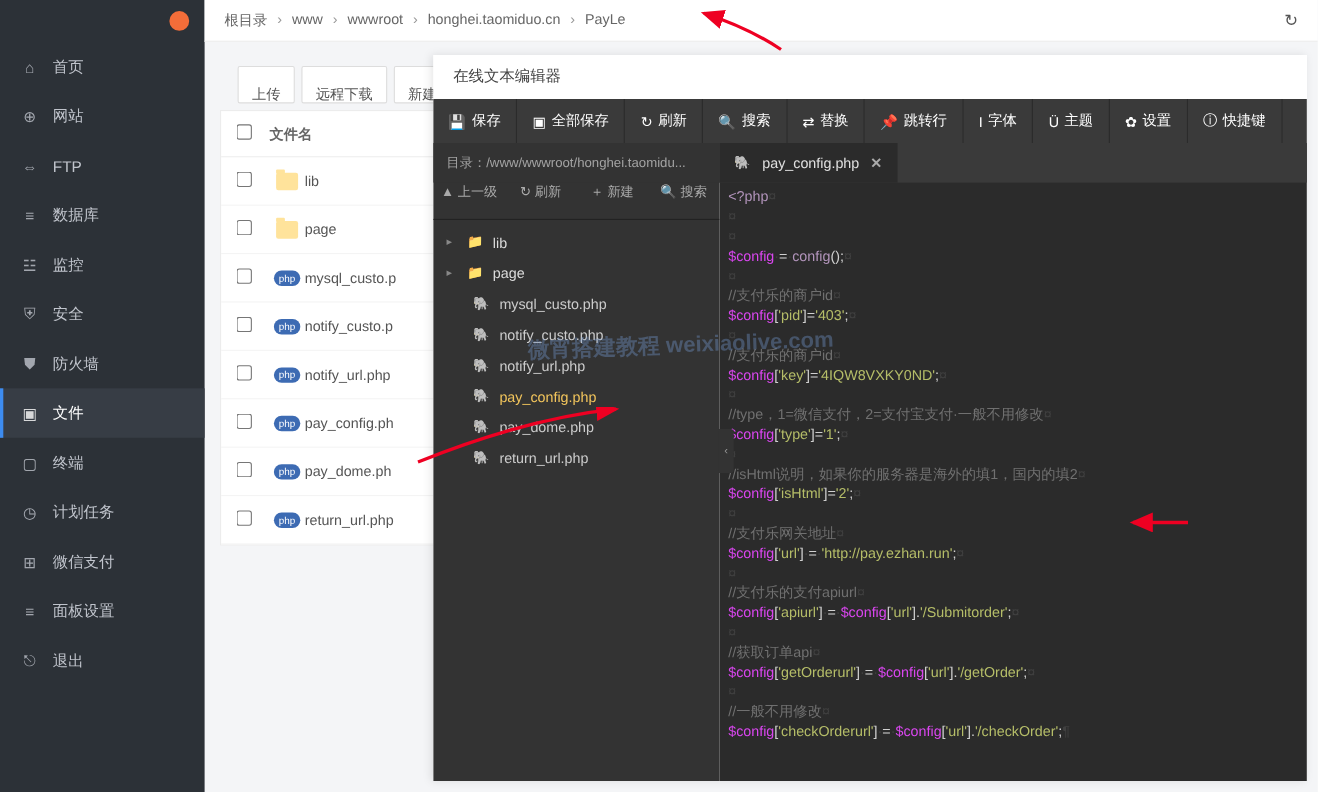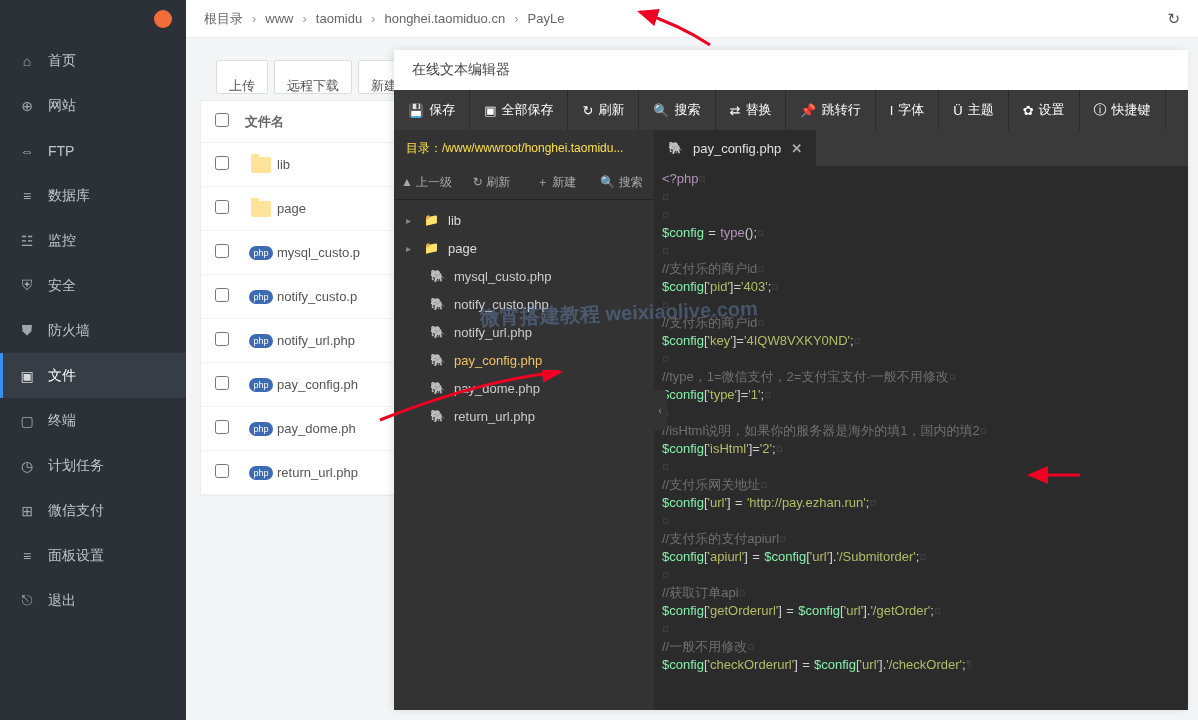--- a/index.html
+++ b/index.html
@@ -4,60 +4,60 @@
 <style>
 *{margin:0;padding:0;box-sizing:border-box;font-family:"Microsoft YaHei",Arial,sans-serif}
 body{background:#f4f5f7;overflow:hidden;width:1198px;height:720px;position:relative}
 .sidebar{position:absolute;left:0;top:0;width:186px;height:720px;background:#2c3137;color:#c0c4cc}
 .sb-brand{height:38px;display:flex;align-items:center;padding:0 14px;color:#fff;font-size:13px}
 .sb-brand .orb{width:18px;height:18px;border-radius:50%;background:#f36d39;margin-left:auto}
 .sb-item{height:45px;display:flex;align-items:center;padding:0 18px;font-size:14px;color:#c0c4cc;cursor:pointer;gap:12px}
 .sb-item.active{background:#373d45;color:#fff;border-left:3px solid #3d8cf0;padding-left:15px}
 .sb-item .ic{width:18px;text-align:center;font-size:14px;opacity:.8}
 .topbar{position:absolute;left:186px;right:0;top:0;height:38px;background:#fff;border-bottom:1px solid #ececec;display:flex;align-items:center;padding:0 18px;font-size:13px;color:#666}
-.crumb{display:flex;align-items:center;gap:4px}
+.crumb{display:flex;gap:4px}
 .crumb span{cursor:pointer}
 .crumb .sep{color:#999;margin:0 5px}
 .refresh{margin-left:auto;color:#555;cursor:pointer;font-size:15px}
 .toolbar{position:absolute;left:186px;top:50px;display:flex;gap:6px;padding:10px 30px}
 .tbtn{height:32px;border:1px solid #ddd;background:#fff;padding:16px 12px;font-size:13px;color:#555;border-radius:2px;cursor:pointer}
 .filetable{position:absolute;left:200px;top:100px;width:420px;background:#fff;border:1px solid #ececec}
 .ft-head{height:42px;display:flex;align-items:center;padding:0 14px;border-bottom:1px solid #eee;font-size:13px;color:#666;font-weight:600}
 .ft-head .cb,.ft-row .cb{width:30px}
 .ft-row{height:44px;display:flex;align-items:center;padding:0 14px;border-bottom:1px solid #f4f4f4;font-size:13px;color:#555}
 .ft-row .fic{width:32px;display:flex;justify-content:center}
 .folder{width:20px;height:16px;background:#ffe39b;border-radius:2px;position:relative}
 .folder::before{content:'';position:absolute;top:-3px;left:0;width:8px;height:4px;background:#ffe39b;border-radius:1px}
 .php-badge{background:#3d6bb3;color:#fff;font-size:9px;padding:2px 4px;border-radius:7px;font-weight:400}
 input[type=checkbox]{width:14px;height:14px}
 .editor-modal{position:absolute;left:394px;top:50px;right:10px;bottom:10px;background:#fff;box-shadow:-2px 0 8px rgba(0,0,0,.1);display:flex;flex-direction:column}
 .em-title{height:40px;display:flex;align-items:center;padding:0 18px;font-size:14px;color:#444;background:#fff}
 .em-toolbar{height:40px;background:#3a3a3a;display:flex;align-items:center;color:#fff;font-size:13px}
 .em-tb{padding:0 14px;height:40px;display:flex;align-items:center;gap:5px;cursor:pointer;border-right:1px solid #2b2b2b}
 .em-body{flex:1;display:flex;min-height:0}
 .em-tree{width:260px;background:#333;color:#ccc;display:flex;flex-direction:column;font-size:13px}
-.tree-path{height:36px;display:flex;align-items:center;padding:0 12px;background:#333;color:#fde047;font-size:12px;overflow:hidden;white-space:nowrap}
-.tree-ops{height:34px;display:flex;align-items:center;color:#aaa;border-bottom:1px solid #222}
+.tree-path{height:36px;display:flex;align-items:center;padding:0 12px;background:#333;color:#a3a3a3;font-size:12px;overflow:hidden;white-space:nowrap}
+.tree-ops{height:34px;display:flex;align-items:flex-start;color:#aaa;border-bottom:1px solid #222}
 .tree-ops span{flex:1;text-align:center;font-size:12px;cursor:pointer}
 .tree-list{flex:1;padding:6px 0;overflow:auto}
 .tree-item{height:28px;display:flex;align-items:center;padding:0 12px;gap:8px;cursor:pointer;color:#ccc}
 .tree-item.sel{color:#f2c55c}
 .tree-item.fld{color:#ddd}
 .tree-item .arr{width:10px;font-size:10px;color:#888}
 .tree-item .ico{width:16px;font-size:12px;text-align:center}
 .tree-item.indent{padding-left:36px}
 .em-code{flex:1;background:#2b2b2b;display:flex;flex-direction:column;position:relative}
 .tabbar{height:36px;background:#3a3a3a;display:flex;align-items:center}
 .tab{height:36px;display:flex;align-items:center;padding:0 14px;gap:10px;background:#2b2b2b;color:#e0e0e0;font-size:13px}
 .tab .php-dot{color:#7aa6da;font-size:12px}
 .tab .x{color:#aaa;cursor:pointer;font-weight:bold}
 .code{flex:1;display:flex;font-family:Consolas,monospace;font-size:13px;overflow:auto;line-height:18px}
 .gutter{background:#2b2b2b;color:#666;text-align:right;padding:4px 10px 4px 18px;user-select:none;border-right:1px solid #3a3a3a}
 .lines{padding:4px 8px;white-space:pre;color:#d0d0d0}
-.c-kw{color:#b294bb}.c-var{color:#86efac}.c-str{color:#b5bd68}.c-com{color:#707070}.c-op{color:#d0d0d0}.c-ws{color:#404040}
+.c-kw{color:#b294bb}.c-var{color:#d946ef}.c-str{color:#b5bd68}.c-com{color:#707070}.c-op{color:#d0d0d0}.c-ws{color:#404040}
 .collapse{position:absolute;left:-1px;top:260px;width:14px;height:40px;background:#333;color:#999;display:flex;align-items:center;justify-content:center;font-size:10px;cursor:pointer;border-radius:0 3px 3px 0}
 .arrow{position:absolute;pointer-events:none}
 .watermark{position:absolute;left:480px;top:300px;color:rgba(120,160,220,.35);font-size:20px;font-weight:600;pointer-events:none;transform:rotate(-2deg)}
 </style>
 </head>
 <body>
 
 <div class="sidebar">
   <div class="sb-brand">
     <span></span>
@@ -118,21 +118,21 @@
       </div>
     </div>
 </div>
 
 <div class="topbar">
   <div class="crumb" id="crumb">
       <span>根目录</span>
       <span class="sep">›</span>
       <span>www</span>
       <span class="sep">›</span>
-      <span>taomidu</span>
+      <span>wwwroot</span>
       <span class="sep">›</span>
       <span>honghei.taomiduo.cn</span>
       <span class="sep">›</span>
       <span>PayLe</span>
     </div>
   <span class="refresh">↻</span>
 </div>
 
 <div class="toolbar">
   <button class="tbtn">上传</button>
@@ -301,21 +301,21 @@
         <div class="tab">
           <span class="php-dot">🐘</span>
           <span>pay_config.php</span>
           <span class="x">✕</span>
         </div>
       </div>
       <div class="code">
         <div class="lines" id="lines"><span class="c-kw">&lt;?php</span><span class="c-ws">¤</span>
 <span class="c-ws">¤</span>
 <span class="c-ws">¤</span>
-<span class="c-var">$config</span><span class="c-ws">·</span><span class="c-op">=</span><span class="c-ws">·</span><span class="c-kw">type</span><span class="c-op">();</span><span class="c-ws">¤</span>
+<span class="c-var">$config</span><span class="c-ws">·</span><span class="c-op">=</span><span class="c-ws">·</span><span class="c-kw">config</span><span class="c-op">();</span><span class="c-ws">¤</span>
 <span class="c-ws">¤</span>
 <span class="c-com">//支付乐的商户id</span><span class="c-ws">¤</span>
 <span class="c-var">$config</span><span class="c-op">[</span><span class="c-str">'pid'</span><span class="c-op">]=</span><span class="c-str">'403'</span><span class="c-op">;</span><span class="c-ws">¤</span>
 <span class="c-ws">¤</span>
 <span class="c-com">//支付乐的商户id</span><span class="c-ws">¤</span>
 <span class="c-var">$config</span><span class="c-op">[</span><span class="c-str">'key'</span><span class="c-op">]=</span><span class="c-str">'4IQW8VXKY0ND'</span><span class="c-op">;</span><span class="c-ws">¤</span>
 <span class="c-ws">¤</span>
 <span class="c-com">//type，1=微信支付，2=支付宝支付·一般不用修改</span><span class="c-ws">¤</span>
 <span class="c-var">$config</span><span class="c-op">[</span><span class="c-str">'type'</span><span class="c-op">]=</span><span class="c-str">'1'</span><span class="c-op">;</span><span class="c-ws">¤</span>
 <span class="c-ws">¤</span>

